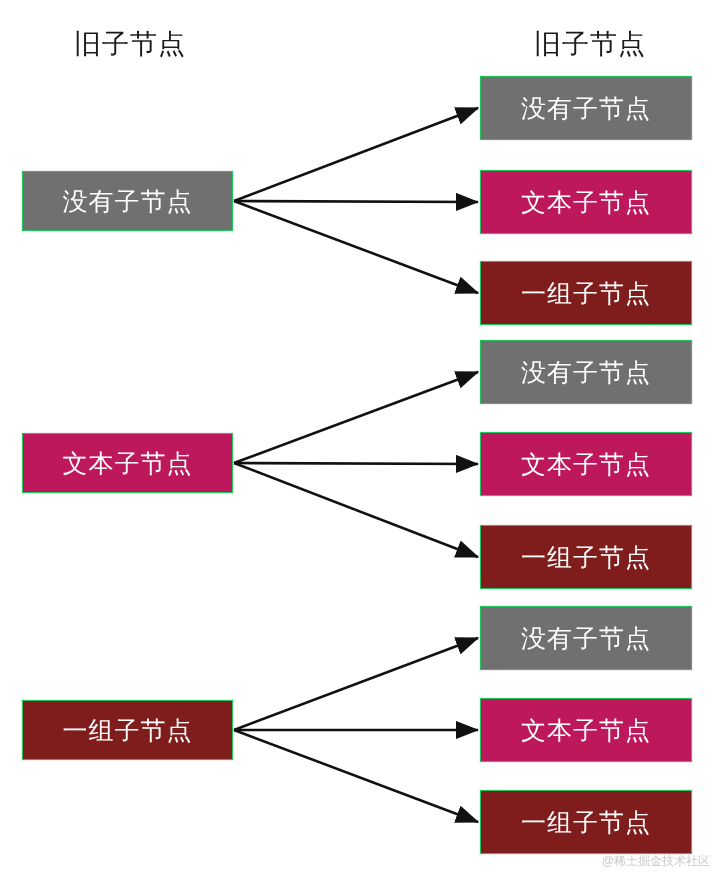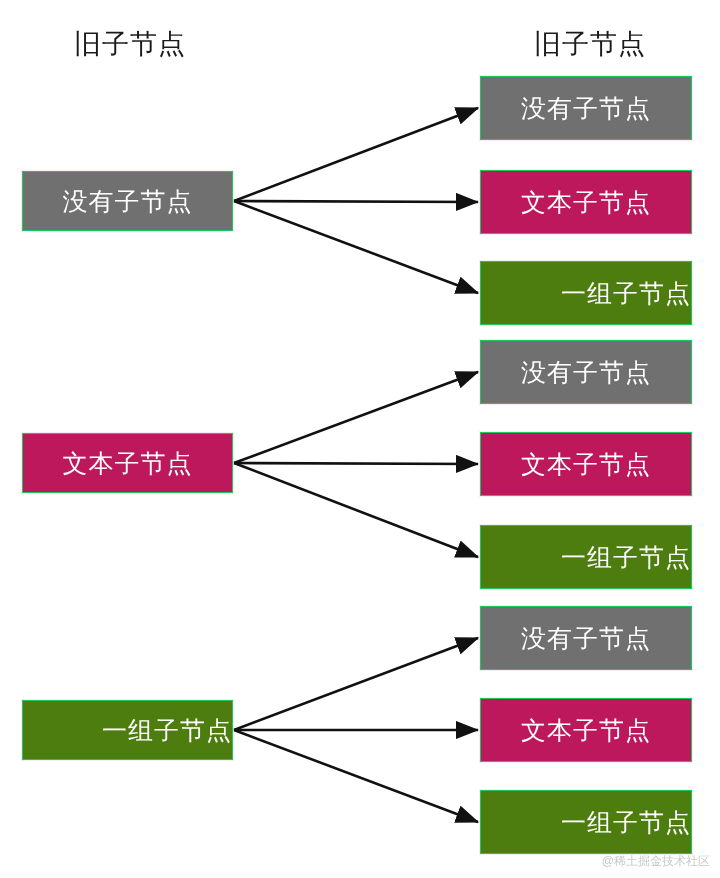--- a/index.html
+++ b/index.html
@@ -37,21 +37,21 @@
     align-items: center;
     justify-content: center;
     color: #ffffff;
     font-size: 25px;
     letter-spacing: 1px;
     white-space: nowrap;
     box-shadow: 0 0 0 1px rgba(0,0,0,0.06);
   }
   .shade-none  { background: #707070; }
   .shade-text  { background: #be185d; }
-  .shade-array { background: #4d7c0f; justify-content: flex-end; }
+  .shade-array { background: #7f1d1d; }
 
   .left-box  { left: 22px;  width: 211px; height: 60px; }
   .right-box { left: 480px; width: 212px; height: 64px; }
 
   #arrow-layer {
     position: absolute;
     left: 0;
     top: 0;
     width: 720px;
     height: 878px;

